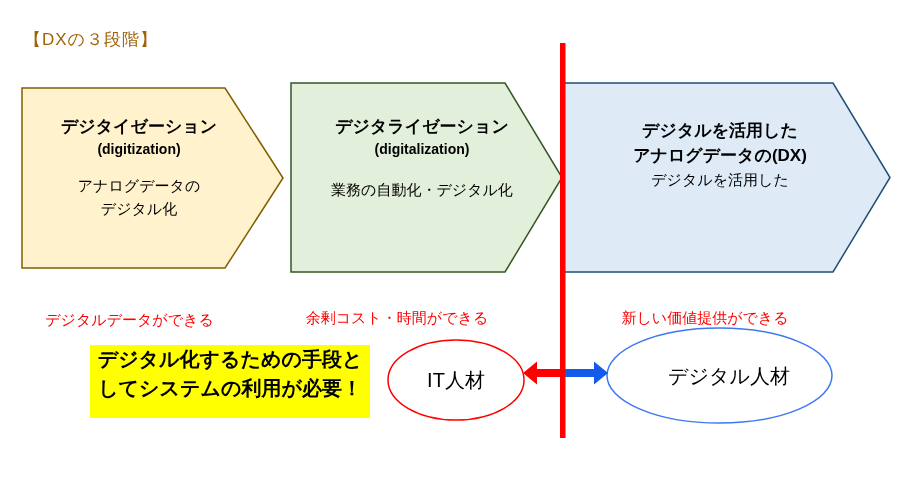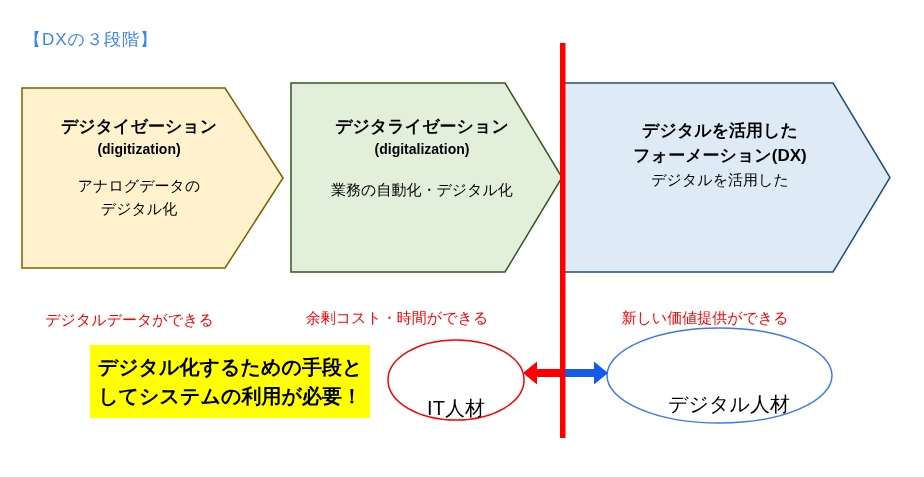--- a/index.html
+++ b/index.html
@@ -1,28 +1,28 @@
 <!DOCTYPE html>
 <html><head>
 <meta charset="utf-8">
 <style>
   html,body{margin:0;padding:0;background:#fff;}
   body{font-family:"Liberation Sans","DejaVu Sans",sans-serif;}
   #canvas{position:relative;width:924px;height:477px;background:#ffffff;overflow:hidden;}
   #shapes{position:absolute;left:0;top:0;}
   .abs{position:absolute;}
-  .page-title{font-size:17px;color:#3b82f6;letter-spacing:1px;}
+  .page-title{font-size:17px;color:#a16207;letter-spacing:1px;}
   .stage-text{text-align:center;color:#000;}
   .stage-title{font-size:17px;font-weight:700;line-height:25px;}
   .stage-sub{font-size:14px;font-weight:700;line-height:20px;}
   .stage-body{font-size:15px;line-height:23px;}
   .caption{font-size:15px;color:#ff0000;text-align:center;white-space:nowrap;margin-top:32px;}
-  .note-box{background:#ffff00;text-align:center;display:flex;flex-direction:column;justify-content:center;}
+  .note-box{background:#ffff00;text-align:center;display:flex;flex-direction:column;justify-content:flex-start;}
   .note-line{font-size:20px;font-weight:700;line-height:29px;color:#000;}
-  .ellipse-label{font-size:20px;color:#000;text-align:center;white-space:nowrap;margin-top:28px;}
+  .ellipse-label{font-size:20px;color:#000;text-align:center;white-space:nowrap;}
 </style>
 </head>
 <body>
 
 <div id="canvas">
 
   <svg id="shapes" width="924" height="477" viewBox="0 0 924 477">
 
     <polygon points="22,88 225,88 283,178 225,268 22,268" stroke-width="1.5" fill="#FFF2CC" stroke="#7F6000"></polygon>
     <polygon points="291,83 505,83 562,177.5 505,272 291,272" stroke-width="1.5" fill="#E2EFDA" stroke="#375623"></polygon>
@@ -53,21 +53,21 @@
     <div class="stage-title">デジタイゼーション</div>
     <div class="stage-sub">(digitization)</div>
     <div class="stage-body" style="margin-top:15px;">
       <div>アナログデータの</div>
       <div>デジタル化</div>
     </div>
   </div>
 
   <div class="abs stage-text" style="left:570px;top:118px;width:300px;">
     <div class="stage-title">デジタルを活用した</div>
-    <div class="stage-title">フォーメーション(DX)</div>
+    <div class="stage-title">アナログデータの(DX)</div>
     <div class="stage-body" style="">
       <div>デジタルを活用した</div>
     </div>
   </div>
 
   <div class="abs caption" style="left:22px;top:279px;width:215px;">デジタルデータができる</div>
   <div class="abs caption" style="left:288px;top:277px;width:218px;">余剰コスト・時間ができる</div>
   <div class="abs caption" style="left:597px;top:277px;width:216px;">新しい価値提供ができる</div>
 
   <div class="abs note-box" style="left:90px;top:345px;width:280px;height:73px;">

